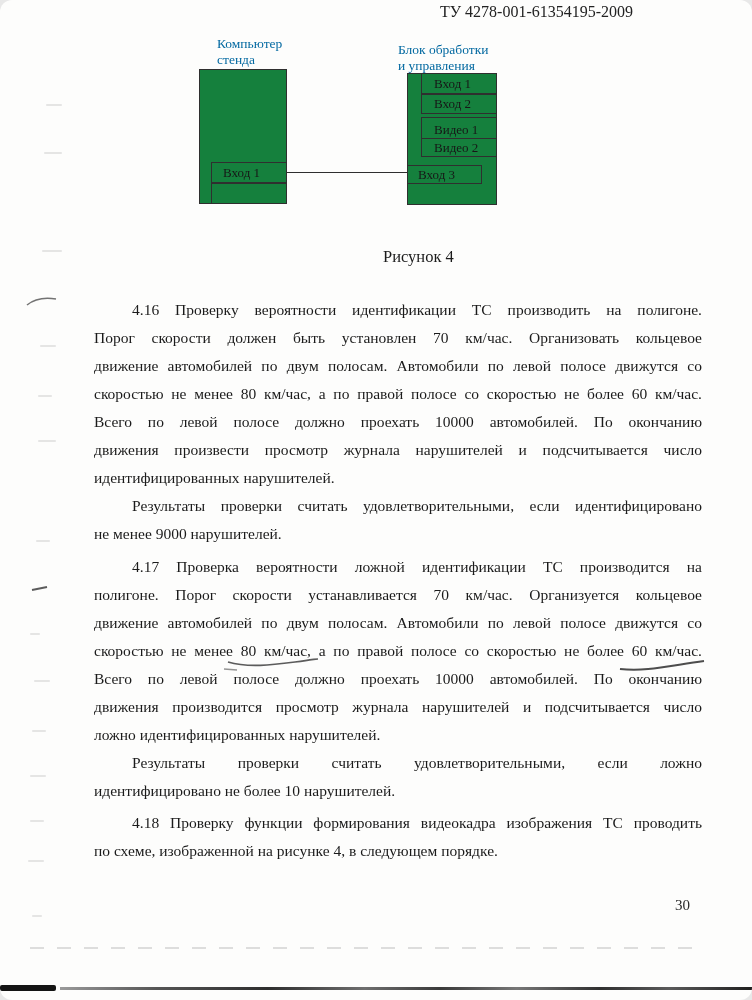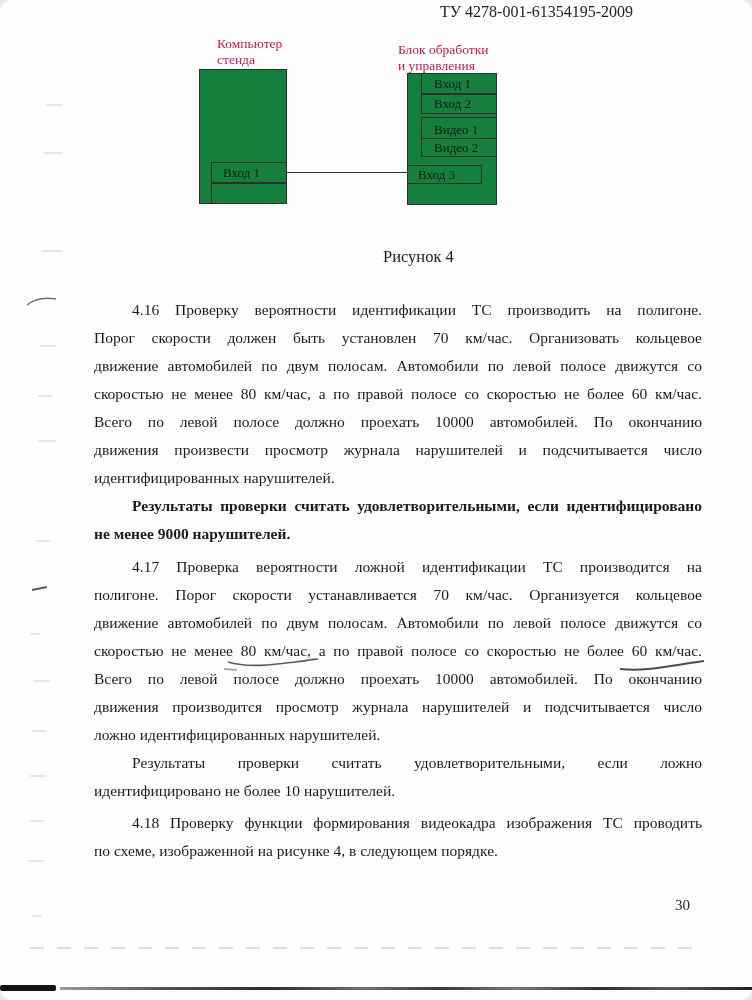--- a/index.html
+++ b/index.html
@@ -8,21 +8,21 @@
     position:relative; width:752px; height:1000px; margin:0 auto;
     background:#fdfdfc; overflow:hidden;
     font-family:"Liberation Serif","DejaVu Serif",serif;
     color:#1b1b1b;
     border-radius:12px;
   }
   
   .doc-number { position:absolute; left:440px; top:3px; font-size:16px; color:#222; }
   
   .dbox { position:absolute; border:1.5px solid #2f2f2f; background:#15803d; }
-  .dlabel { position:absolute; font-size:13.5px; line-height:16px; color:#be185d; }
+  .dlabel { position:absolute; font-size:13.5px; line-height:16px; color:#0369a1; }
   .dtext { font-size:13px; color:#171717; display:flex; align-items:center; }
   .connector { position:absolute; border-top:1.8px solid #2f2f2f; }
   .caption { position:absolute; left:383px; top:247px; font-size:16.5px; color:#1b1b1b; }
   
   .body-text { position:absolute; left:94px; top:296px; width:608px; font-size:15.5px; }
   .para { }
   .line {
     height:28px; line-height:28px; white-space:nowrap;
     text-align:justify; text-align-last:justify;
   }
@@ -81,21 +81,21 @@
   <div class="body-text">
       <div class="para" style="margin-top: 0px;">
         <div class="line first">4.16 Проверку вероятности идентификации ТС производить на полигоне.</div>
         <div class="line">Порог скорости должен быть установлен 70 км/час. Организовать кольцевое</div>
         <div class="line">движение автомобилей по двум полосам. Автомобили по левой полосе движутся со</div>
         <div class="line">скоростью не менее 80 км/час, а по правой полосе со скоростью не более 60 км/час.</div>
         <div class="line">Всего по левой полосе должно проехать 10000 автомобилей. По окончанию</div>
         <div class="line">движения произвести просмотр журнала нарушителей и подсчитывается число</div>
         <div class="line last">идентифицированных нарушителей.</div>
       </div>
-      <div class="para" style="margin-top: 0px; font-weight: bold;">
+      <div class="para" style="margin-top: 0px;">
         <div class="line first">Результаты проверки считать удовлетворительными, если идентифицировано</div>
         <div class="line last">не менее 9000 нарушителей.</div>
       </div>
       <div class="para" style="margin-top: 5px;">
         <div class="line first">4.17 Проверка вероятности ложной идентификации ТС производится на</div>
         <div class="line">полигоне. Порог скорости устанавливается 70 км/час. Организуется кольцевое</div>
         <div class="line">движение автомобилей по двум полосам. Автомобили по левой полосе движутся со</div>
         <div class="line">скоростью не менее 80 км/час, а по правой полосе со скоростью не более 60 км/час.</div>
         <div class="line">Всего по левой полосе должно проехать 10000 автомобилей. По окончанию</div>
         <div class="line">движения производится просмотр журнала нарушителей и подсчитывается число</div>

